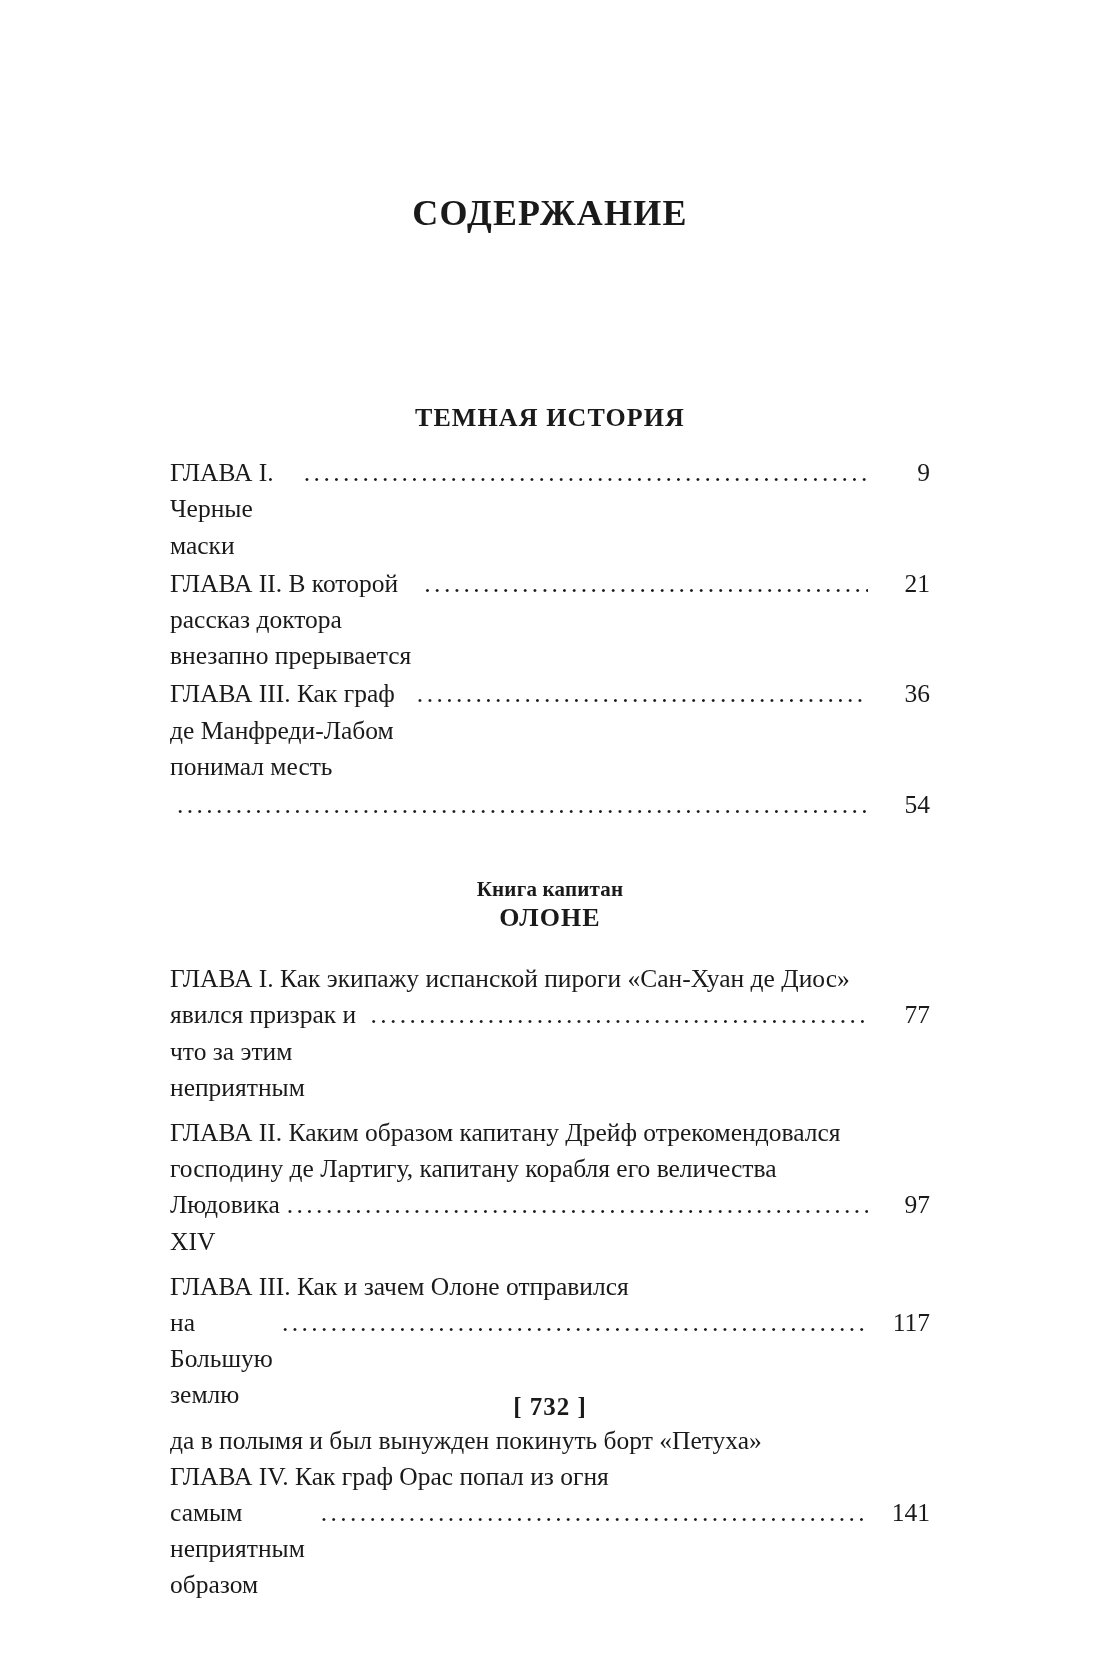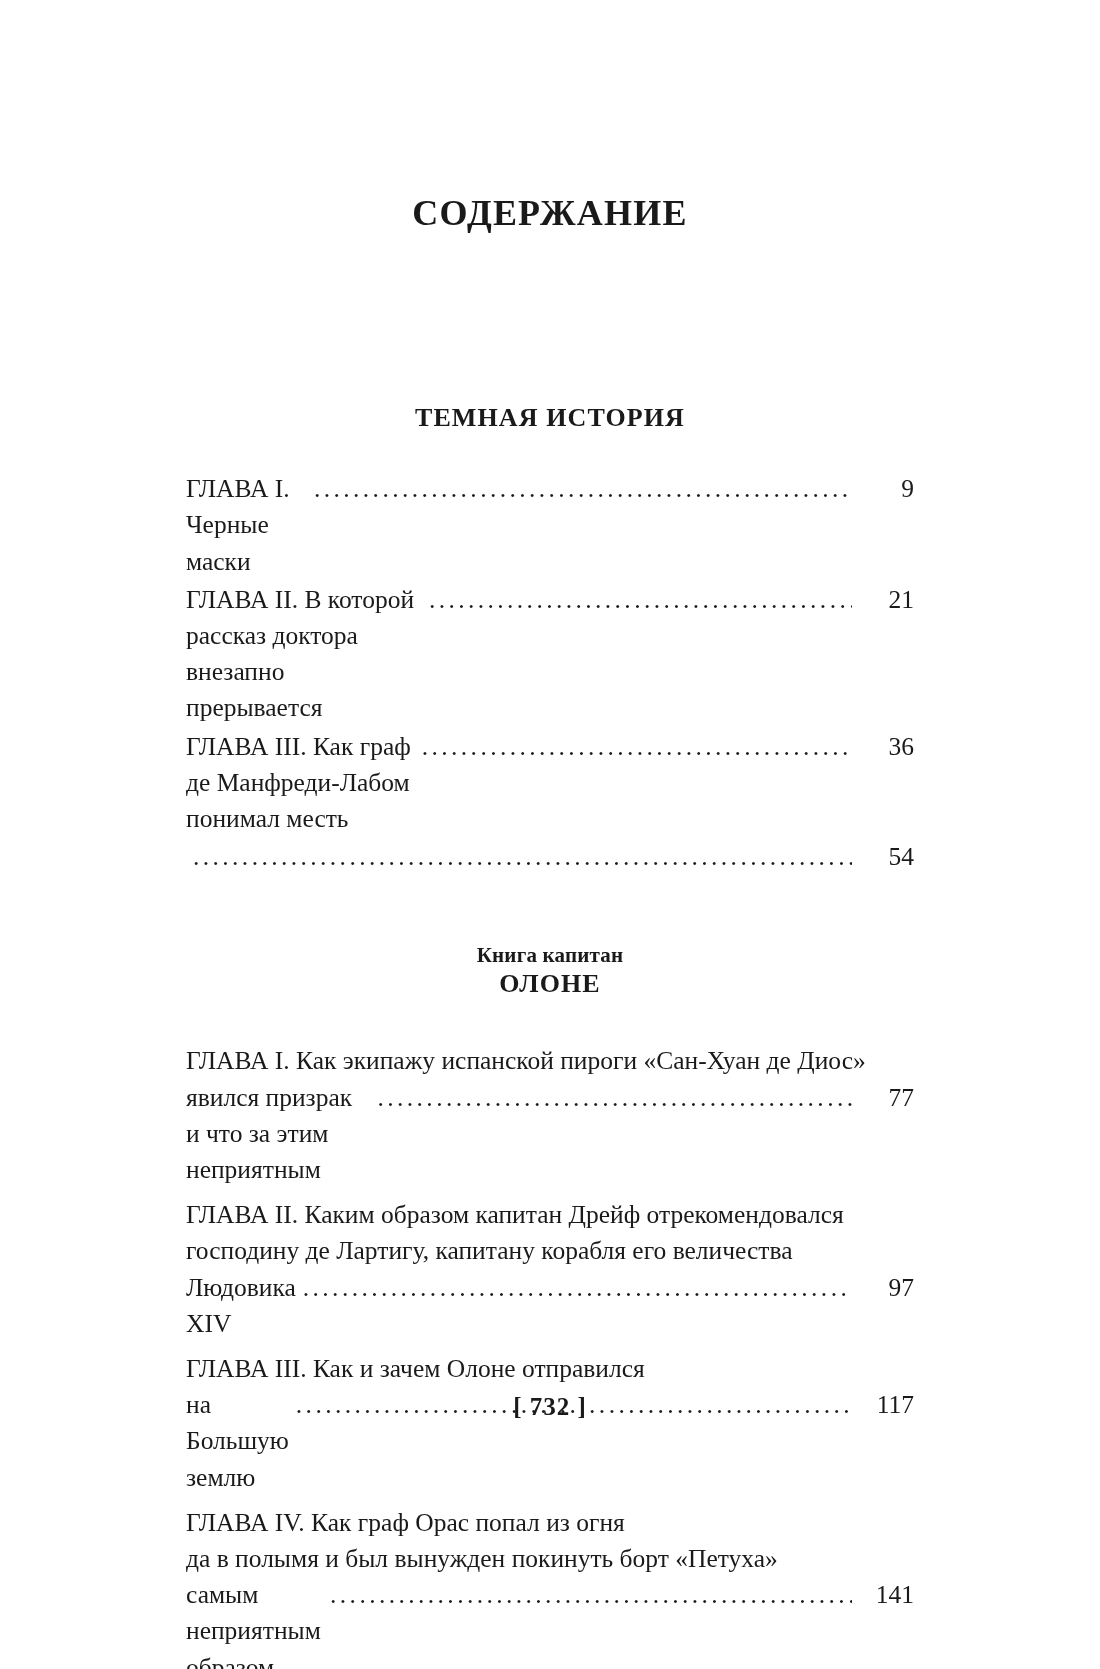--- a/index.html
+++ b/index.html
@@ -58,21 +58,21 @@
     font-weight: bold;
     font-size: 26px;
     line-height: 1.2;
     letter-spacing: 1.1px;
   }
   .section-1 { padding-top: 168px; }
   .section-2 { padding-top: 52px; }
 
   
   .entries {
-    margin: 16px;
+    margin: 0;
     padding: 0;
     list-style: none;
   }
   .entries.group-1 { padding-top: 22px; }
   .entries.group-2 { padding-top: 28px; }
 
   .entry {
     display: block;
     margin: 0 0 2px 0;
     font-size: 25.5px;
@@ -177,41 +177,41 @@
       <li class="entry">
         <span class="entry-line">ГЛАВА I. Как экипажу испанской пироги «Сан-Хуан де Диос»</span>
         <span class="entry-row">
           <span class="entry-text">явился призрак и что за этим неприятным</span>
           <span class="entry-lead">........................................................................................................................</span>
           <span class="entry-page">77</span>
         </span>
       </li>
 
       <li class="entry">
-        <span class="entry-line">ГЛАВА II. Каким образом капитан Дрейф отрекомендовался</span>
+        <span class="entry-line">ГЛАВА II. Каким образом капитану Дрейф отрекомендовался</span>
         <span class="entry-line">господину де Лартигу, капитану корабля его величества</span>
         <span class="entry-row">
           <span class="entry-text">Людовика XIV</span>
           <span class="entry-lead">........................................................................................................................</span>
           <span class="entry-page">97</span>
         </span>
       </li>
 
       <li class="entry">
         <span class="entry-line">ГЛАВА III. Как и зачем Олоне отправился</span>
         <span class="entry-row">
           <span class="entry-text">на Большую землю</span>
           <span class="entry-lead">........................................................................................................................</span>
           <span class="entry-page">117</span>
         </span>
       </li>
 
       <li class="entry">
+        <span class="entry-line">да в полымя и был вынужден покинуть борт «Петуха»</span>
         <span class="entry-line">ГЛАВА IV. Как граф Орас попал из огня</span>
-        <span class="entry-line">да в полымя и был вынужден покинуть борт «Петуха»</span>
         <span class="entry-row">
           <span class="entry-text">самым неприятным образом</span>
           <span class="entry-lead">........................................................................................................................</span>
           <span class="entry-page">141</span>
         </span>
       </li>
 
     </ul>
   </div>
 

